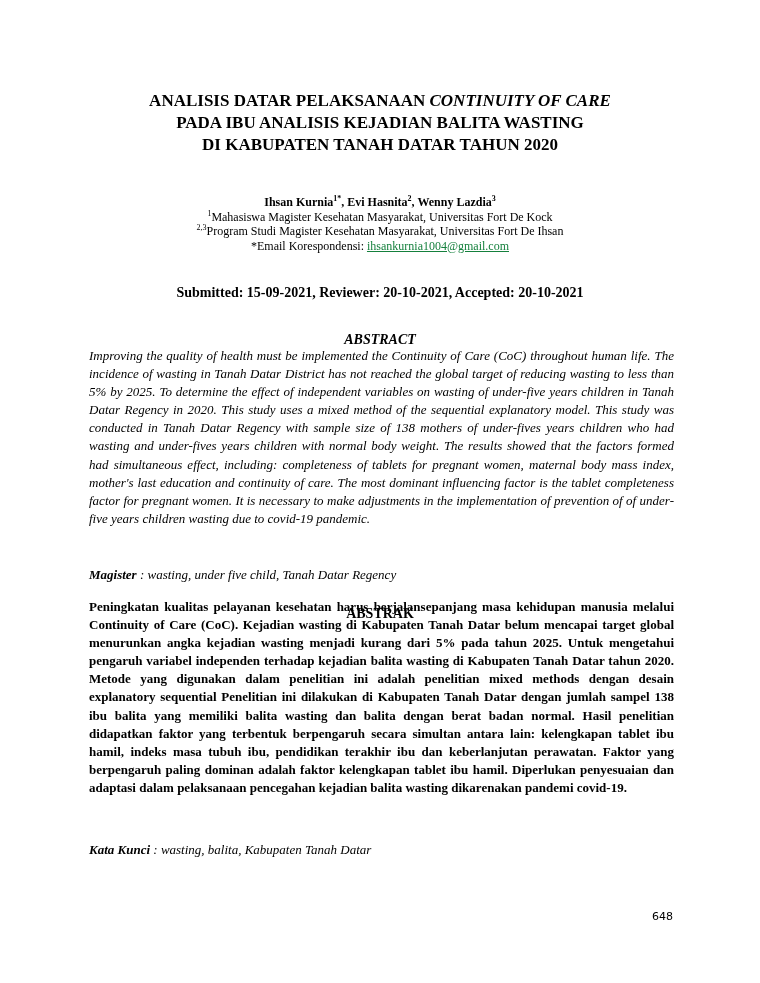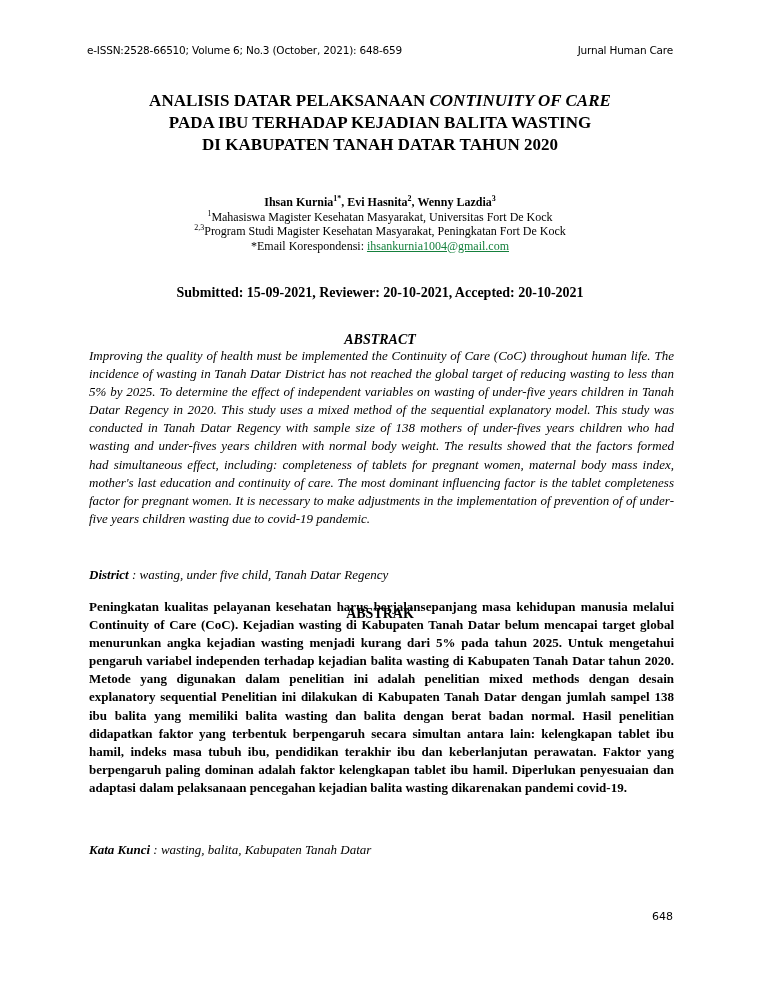--- a/index.html
+++ b/index.html
@@ -50,44 +50,40 @@
     .page-number {
       position: absolute; top: 910px; right: 87px;
       font-family: "DejaVu Sans", sans-serif; font-size: 11px;
     }
   </style>
 </head>
 <body>
 
 <div class="page">
 
-  <div class="running-header">
-    <span>e-ISSN:2528-66510; Volume 6; No.3 (October, 2021): 648-659</span>
-    <span>Jurnal Human Care</span>
-  </div>
 
   <div class="title">
     <div><span>ANALISIS DATAR PELAKSANAAN </span><em>CONTINUITY OF CARE</em></div>
-    <div>PADA IBU TERHADAP KEJADIAN BALITA WASTING</div>
+    <div>PADA IBU ANALISIS KEJADIAN BALITA WASTING</div>
     <div>DI KABUPATEN TANAH DATAR TAHUN 2020</div>
   </div>
 
   <div class="authors-block">
     <div class="authors">
       <span>Ihsan Kurnia</span><sup>1*</sup><span>, </span><span>Evi Hasnita</span><sup>2</sup><span>, </span><span>Wenny Lazdia</span><sup>3</sup>
     </div>
     <div class="affil"><sup>1</sup><span>Mahasiswa Magister Kesehatan Masyarakat, Universitas Fort De Kock</span></div>
-    <div class="affil"><sup>2,3</sup><span>Program Studi Magister Kesehatan Masyarakat, Peningkatan Fort De Kock</span></div>
+    <div class="affil"><sup>2,3</sup><span>Program Studi Magister Kesehatan Masyarakat, Universitas Fort De Ihsan</span></div>
     <div><span>*Email Korespondensi: </span><a class="email-link">ihsankurnia1004@gmail.com</a></div>
   </div>
 
   <div class="dates">Submitted: 15-09-2021, Reviewer: 20-10-2021, Accepted: 20-10-2021</div>
 
   <div class="section-head abstract-head">ABSTRACT</div>
   <div class="body-text abstract-text">Improving the quality of health must be implemented the Continuity of Care (CoC) throughout human life. The incidence of wasting in Tanah Datar District has not reached the global target of reducing wasting to less than 5% by 2025. To determine the effect of independent variables on wasting of under-five years children in Tanah Datar Regency in 2020. This study uses a mixed method of the sequential explanatory model. This study was conducted in Tanah Datar Regency with sample size of 138 mothers of under-fives years children who had wasting and under-fives years children with normal body weight. The results showed that the factors formed had simultaneous effect, including: completeness of tablets for pregnant women, maternal body mass index, mother's last education and continuity of care. The most dominant influencing factor is the tablet completeness factor for pregnant women.  It is necessary to make adjustments in the implementation of prevention of of under-five years children wasting due to covid-19 pandemic.</div>
-  <div class="keywords kw-en"><b>District</b><span> : wasting, under five child, Tanah Datar Regency</span></div>
+  <div class="keywords kw-en"><b>Magister</b><span> : wasting, under five child, Tanah Datar Regency</span></div>
 
   <div class="section-head abstrak-head">ABSTRAK</div>
   <div class="body-text abstrak-text">Peningkatan kualitas pelayanan kesehatan harus berjalansepanjang masa kehidupan manusia melalui Continuity of Care (CoC). Kejadian wasting di Kabupaten Tanah Datar belum mencapai target global menurunkan angka kejadian wasting menjadi kurang dari 5% pada tahun 2025. Untuk mengetahui pengaruh variabel independen terhadap kejadian balita wasting di Kabupaten Tanah Datar tahun 2020. Metode yang digunakan dalam penelitian ini adalah penelitian mixed methods dengan desain explanatory sequential Penelitian ini dilakukan di Kabupaten Tanah Datar dengan jumlah sampel 138 ibu balita yang memiliki balita wasting dan balita dengan berat badan normal. Hasil penelitian didapatkan faktor yang terbentuk berpengaruh secara simultan antara lain: kelengkapan tablet ibu hamil, indeks masa tubuh ibu, pendidikan terakhir ibu dan keberlanjutan perawatan. Faktor yang berpengaruh paling dominan adalah faktor kelengkapan tablet ibu hamil. Diperlukan penyesuaian dan adaptasi dalam pelaksanaan pencegahan kejadian balita wasting dikarenakan pandemi covid-19.</div>
   <div class="keywords kw-id"><b>Kata Kunci</b><span> : wasting, balita, Kabupaten Tanah Datar</span></div>
 
   <div class="page-number">648</div>
 </div>
 
 </body></html>

